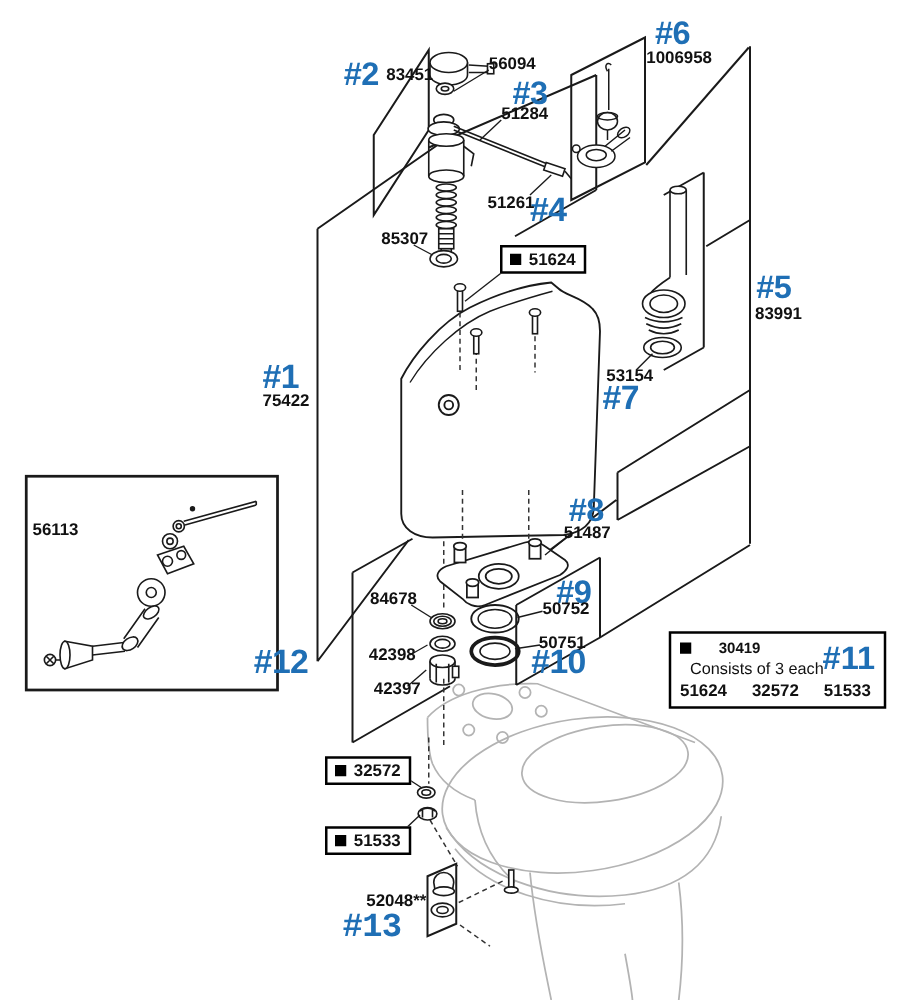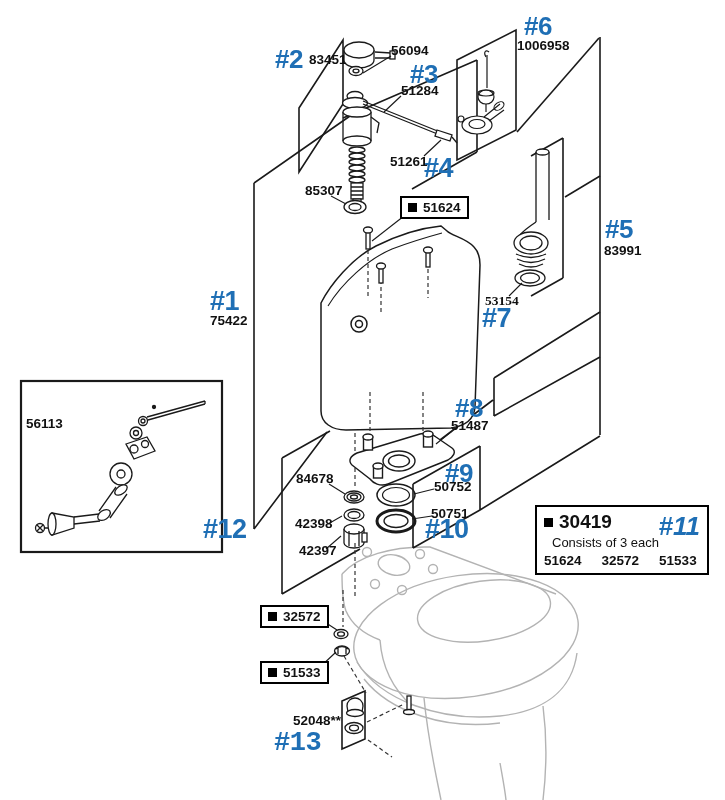--- a/index.html
+++ b/index.html
@@ -6,24 +6,24 @@
   #stage{position:relative;width:725px;height:800px;background:#fff;overflow:hidden;
          font-family:"Liberation Sans",sans-serif;}
   #lineart{position:absolute;left:0;top:0;}
   .lbl{position:absolute;font-weight:bold;font-size:13.5px;color:#111;white-space:nowrap;line-height:1;}
   .num{position:absolute;font-weight:bold;font-size:27px;color:#1f6fb5;white-space:nowrap;line-height:1;letter-spacing:-0.5px;}
   .boxlbl{position:absolute;display:flex;align-items:center;gap:6px;background:#fff;
           border:2px solid #000;height:19px;padding:0 6px;font-weight:bold;font-size:13.5px;color:#111;}
   .sq{display:inline-block;width:9px;height:9px;background:#000;flex:0 0 auto;}
   #box11{position:absolute;left:535px;top:505px;width:156px;background:#fff;border:2px solid #000;
          padding:4px 7px 5px 7px;color:#111;}
-  #box11 .r1{display:flex;align-items:center;gap:6px;font-weight:bold;font-size:19px;}
+  #box11 .r1{display:flex;align-items:center;gap:22px;font-weight:bold;font-size:12px;}
   #box11 .r2{font-size:13px;font-weight:normal;margin:2px 0 3px 8px;}
   #box11 .r3{display:flex;gap:20px;font-weight:bold;font-size:13.5px;}
-  #box11 .n11{position:absolute;right:7px;top:6px;font-weight:bold;font-size:26px;color:#1f6fb5;line-height:1;font-style:italic;}
+  #box11 .n11{position:absolute;right:7px;top:6px;font-weight:bold;font-size:26px;color:#1f6fb5;line-height:1;}
 </style>
 </head>
 <body>
 
 <div id="stage">
 
 <svg id="lineart" width="725" height="800" viewBox="0 0 725 800">
 
   <g stroke="#b3b3b3" stroke-width="1.4" fill="none">
     <path d="M342,574 C358,556 392,546 430,547 L556,594"></path>
@@ -247,21 +247,21 @@
   <div class="num" style="left:274px;top:730px;font-family:Liberation Mono, monospace;">#13</div>
 
   <div class="lbl" style="left:210px;top:314px;">75422</div>
   <div class="lbl" style="left:309px;top:53px;">83451</div>
   <div class="lbl" style="left:391px;top:44px;">56094</div>
   <div class="lbl" style="left:401px;top:84px;">51284</div>
   <div class="lbl" style="left:390px;top:155px;">51261</div>
   <div class="lbl" style="left:305px;top:184px;">85307</div>
   <div class="lbl" style="left:517px;top:39px;">1006958</div>
   <div class="lbl" style="left:604px;top:244px;">83991</div>
-  <div class="lbl" style="left:485px;top:294px;font-family:Liberation Serif, serif;">53154</div>
+  <div class="lbl" style="left:485px;top:294px;">53154</div>
   <div class="lbl" style="left:451px;top:419px;">51487</div>
   <div class="lbl" style="left:296px;top:472px;">84678</div>
   <div class="lbl" style="left:295px;top:517px;">42398</div>
   <div class="lbl" style="left:299px;top:544px;">42397</div>
   <div class="lbl" style="left:434px;top:480px;">50752</div>
   <div class="lbl" style="left:431px;top:507px;">50751</div>
   <div class="lbl" style="left:293px;top:714px;">52048**</div>
   <div class="lbl" style="left:26px;top:385px;margin-top:32px;">56113</div>
 
   <div class="boxlbl" style="left:400px;top:196px;">

